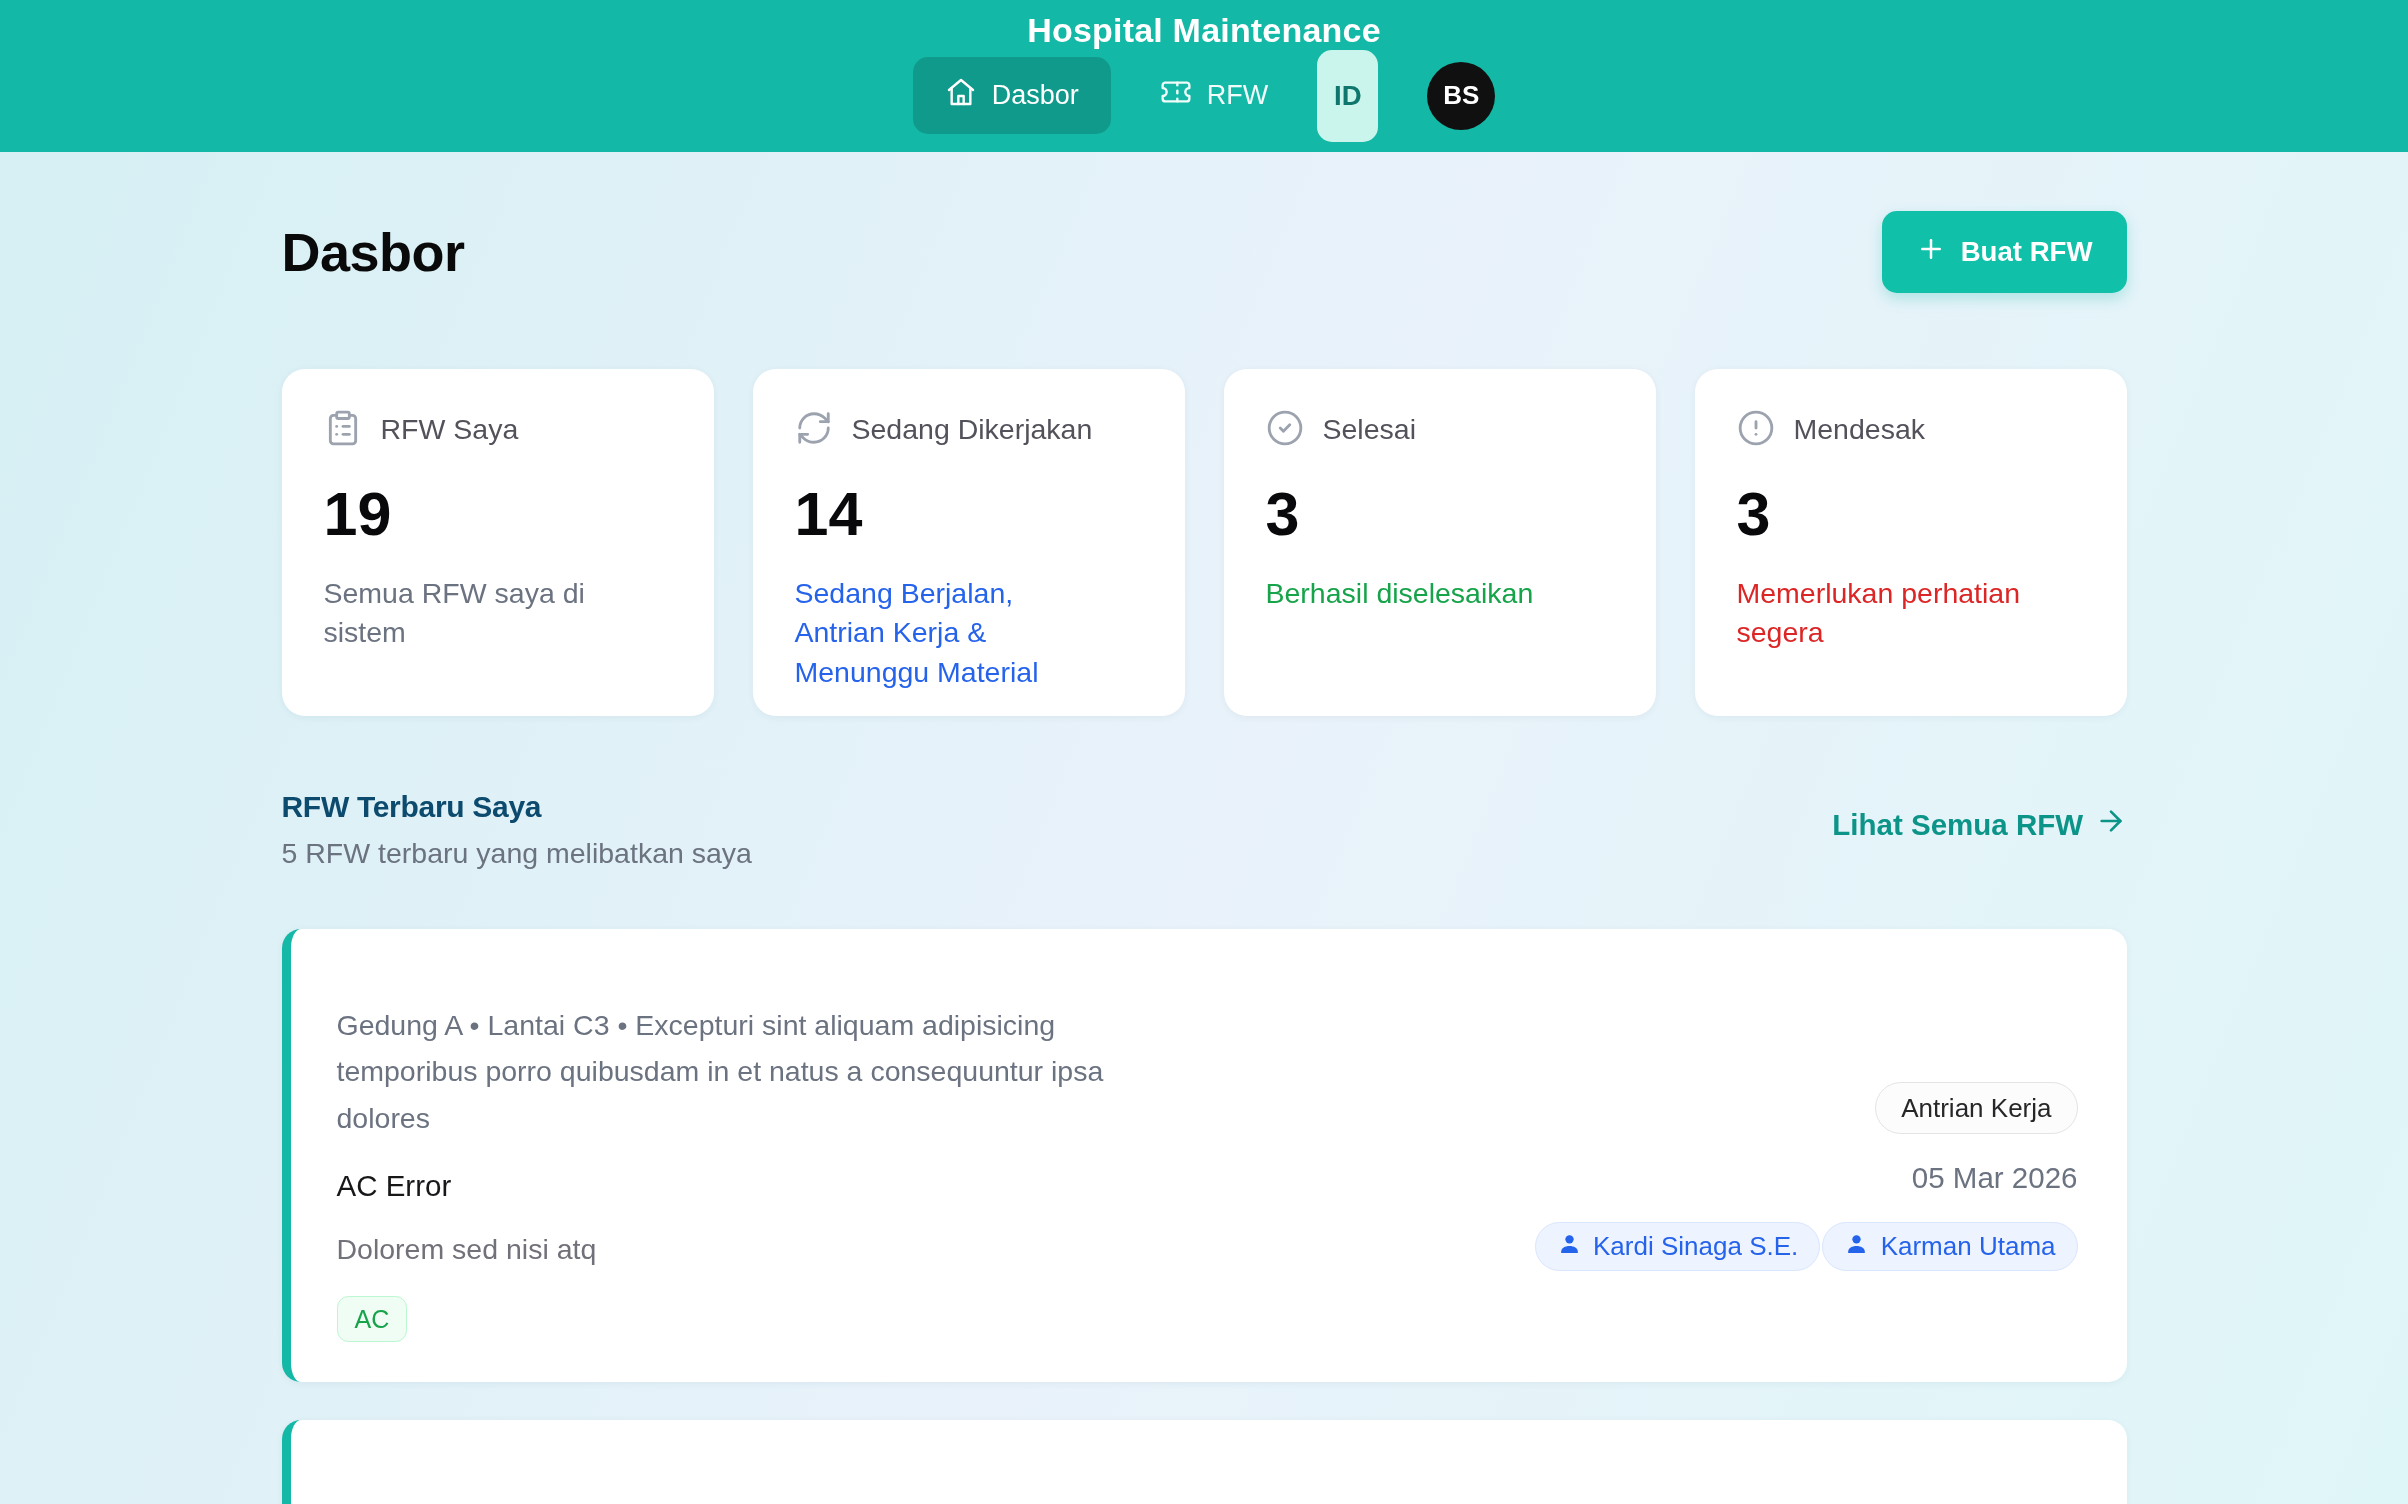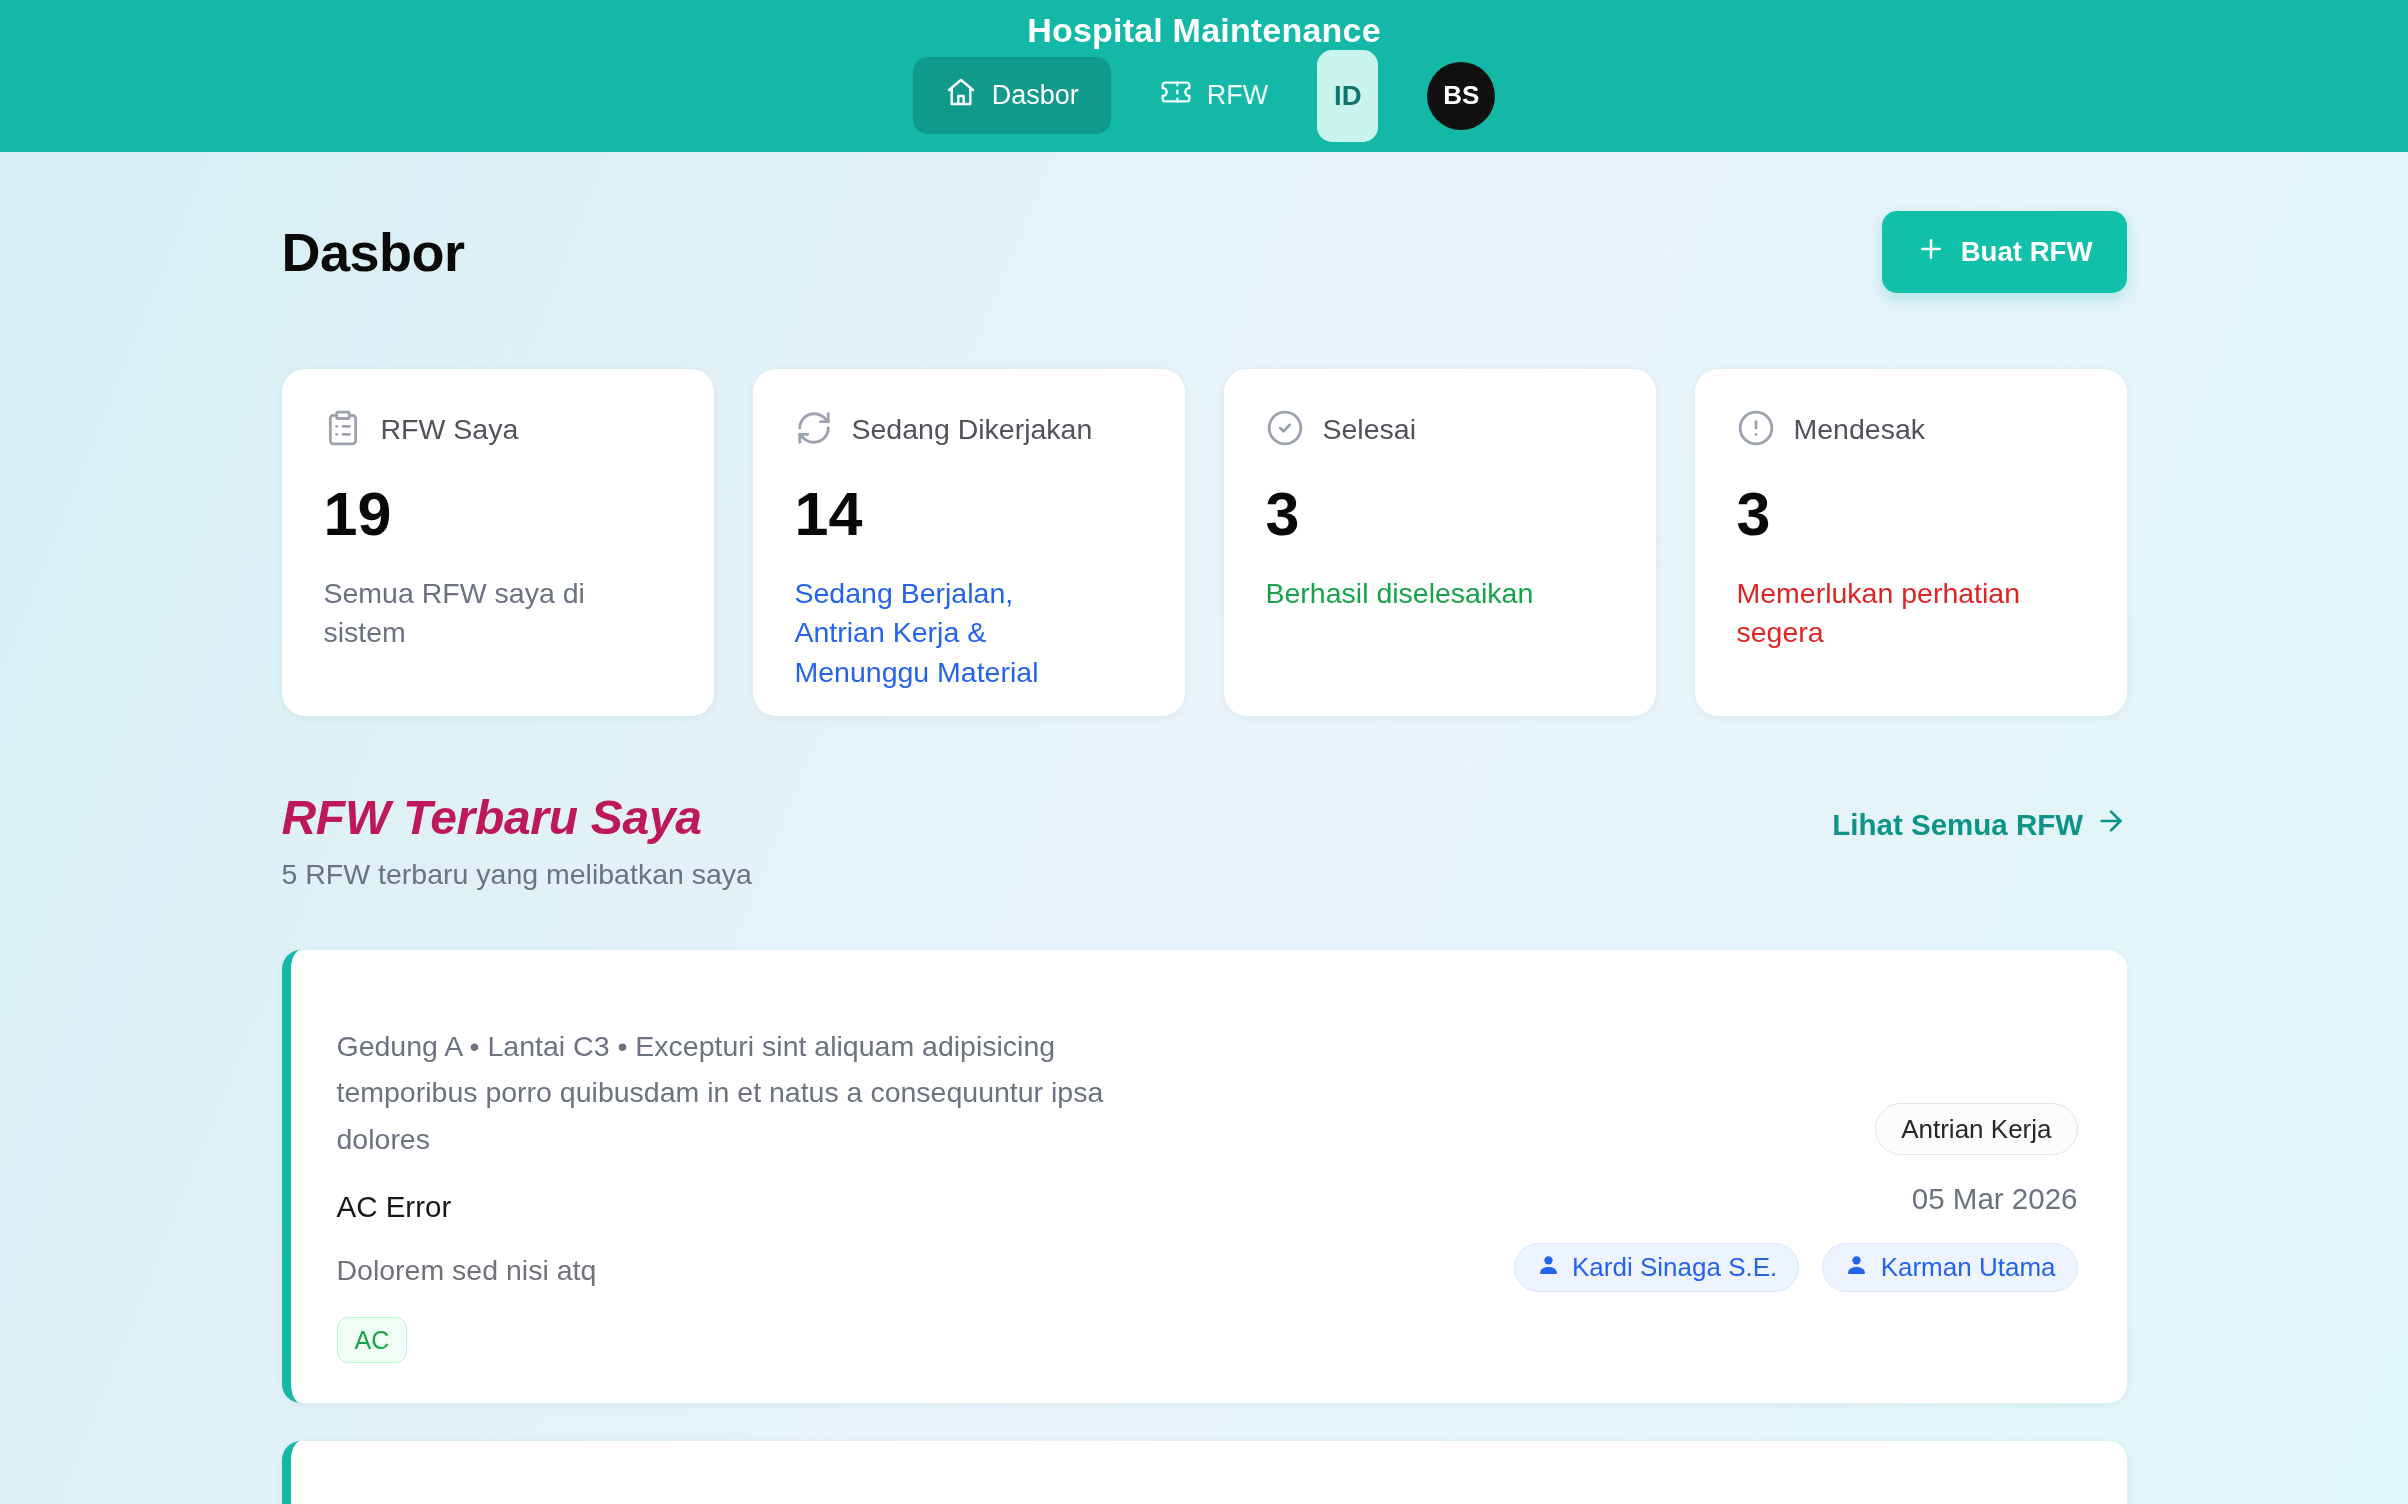--- a/index.html
+++ b/index.html
@@ -41,21 +41,21 @@
   .stat-label { font-size:28.5px; font-weight:500; color:#52525b; }
   .stat-value { font-size:61px; font-weight:700; color:#09090b; margin-top:28.5px; }
   .stat-desc { font-size:28.5px; line-height:1.4; margin-top:25px; max-width:314px; }
   .desc-gray { color:#6b7280; }
   .desc-blue { color:#2563eb; }
   .desc-green { color:#16a34a; }
   .desc-red { color:#dc2626; }
 
   
   .section-head { display:flex; align-items:flex-start; justify-content:space-between; margin-top:74px; }
-  .section-title { font-size:48px; font-weight:700; color:#be185d; letter-spacing:-0.3px;font-style:italic; }
+  .section-title { font-size:30px; font-weight:700; color:#0c4a6e; letter-spacing:-0.3px; }
   .section-sub { font-size:28.5px; color:#6b7280; margin-top:13.3px; }
   .view-all { display:flex; align-items:center; gap:11.4px; color:#0d9488; font-size:29.5px; font-weight:600;
     margin-top:15px; cursor:pointer; text-decoration:none; }
   .view-all svg { width:32px; height:32px; }
 
   
   .rfw-card { background:#ffffff; border-radius:19px; border-left:9.5px solid #14b8a6;
     box-shadow:0 1.9px 7.6px rgba(15,60,80,0.05); margin-top:38px; padding:46px 49px 40px 46px;
     display:flex; justify-content:space-between; cursor:pointer; }
   .rfw-card:first-of-type { margin-top:59px; }
@@ -67,21 +67,21 @@
   .location { font-size:28.5px; color:#6b7280; line-height:1.62; margin-top:27px; }
   .subject { font-size:29.5px; color:#18181b; font-weight:500; margin-top:28.5px; }
   .descline { font-size:28.5px; color:#71717a; margin-top:30px; }
   .cat-tag { display:inline-block; background:#f0fdf4; border:1.9px solid #bbf7d0; color:#16a34a;
     font-size:25px; font-weight:500; border-radius:11.4px; padding:7.6px 17px; margin-top:30px; }
   .card-right { display:flex; flex-direction:column; align-items:flex-end; gap:27px; flex:none; }
   .card-right.offset-lg { padding-top:107px; }
   .status-badge { font-size:26px; font-weight:500; border-radius:950px; padding:9.5px 25px; white-space:nowrap; }
   .status-neutral { background:#fcfcfd; border:1.9px solid #e4e4e7; color:#27272a; }
   .due-date { font-size:29.5px; color:#6b7280; }
-  .chips { display:flex; gap:23px; }
+  .chips { display:flex; gap:2px; }
   .assignee-chip { display:flex; align-items:center; gap:11.4px; background:#edf3ff; border:1.9px solid #d9e6ff;
     color:#2563eb; font-size:26px; font-weight:500; border-radius:950px; padding:7.6px 21px; white-space:nowrap; }
   .assignee-chip svg { width:25px; height:25px; }
 </style>
 </head>
 <body>
 
 <header class="topbar">
   <div class="container">
     <div class="brand">Hospital Maintenance</div>

